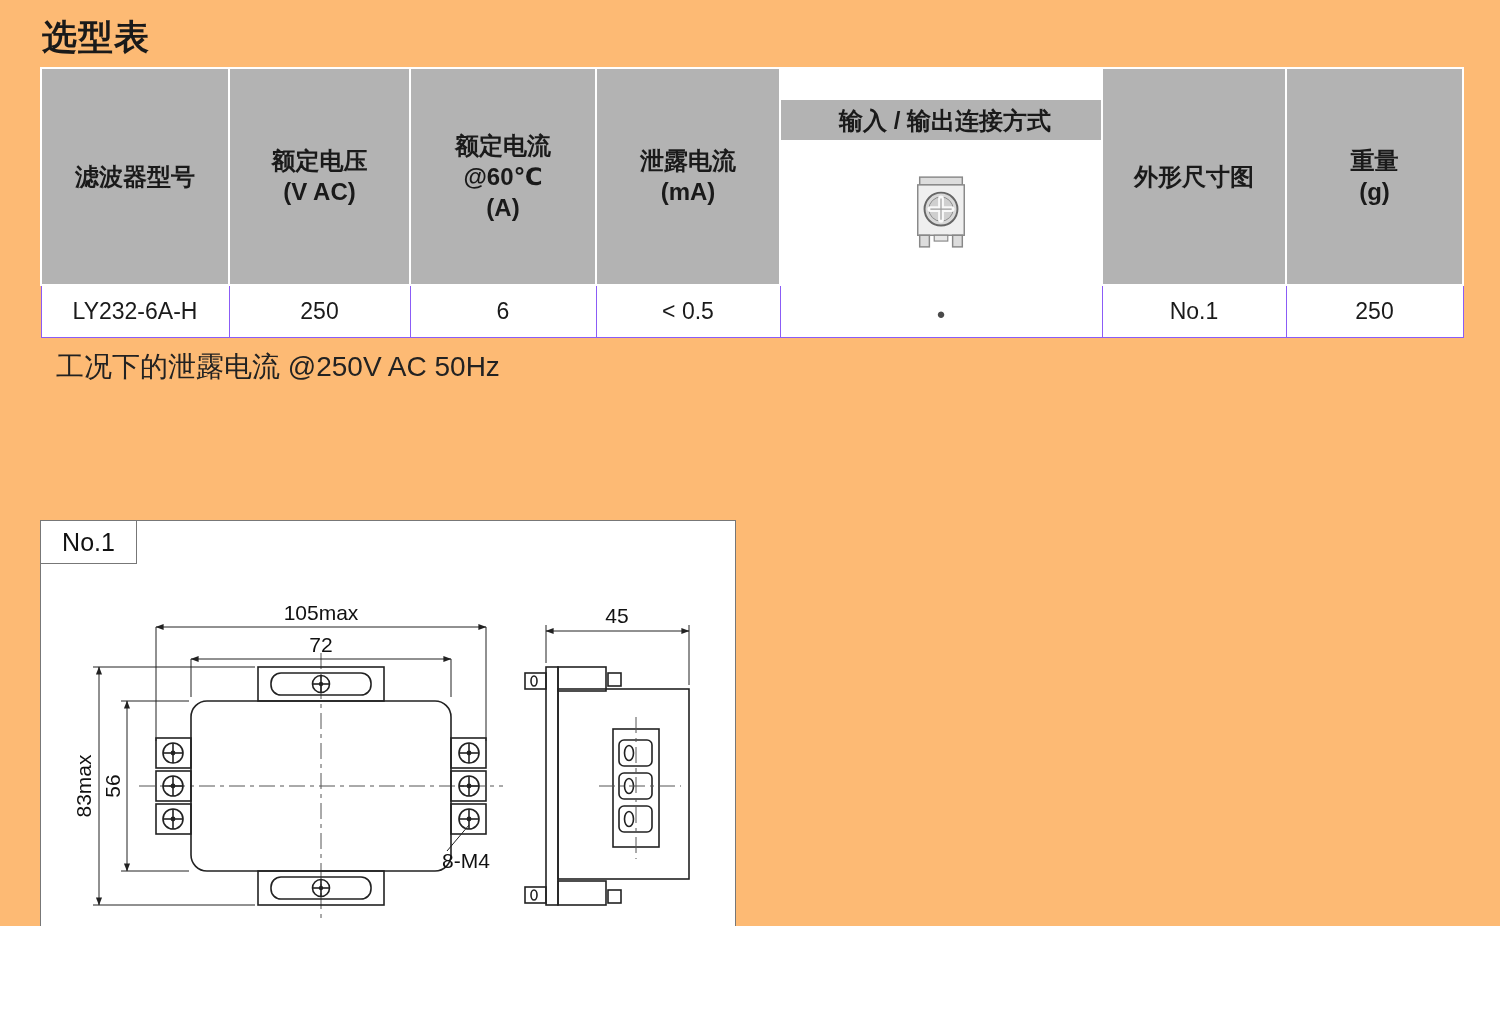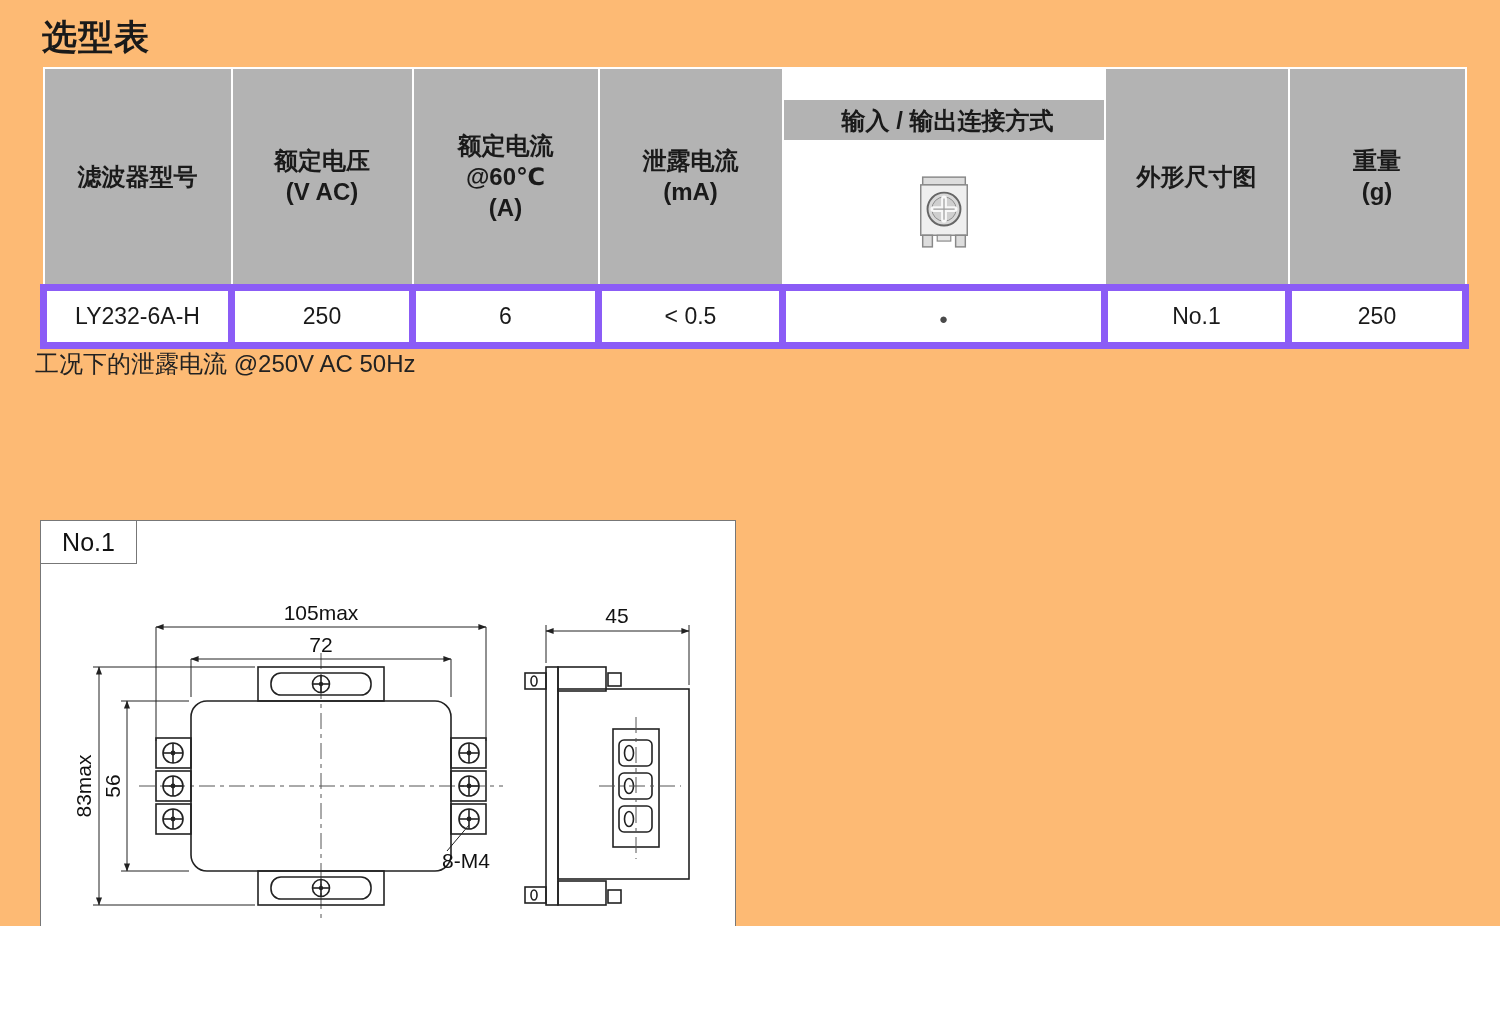--- a/index.html
+++ b/index.html
@@ -18,28 +18,28 @@
   .sel-table { position: absolute; left: 40px; top: 67px; border-collapse: collapse; table-layout: fixed; }
   .sel-table th {
     background: #b3b3b3; border: 2px solid #ffffff;
     font-size: 24px; font-weight: 700; white-space: pre-line;
     height: 125px; vertical-align: middle; text-align: center; padding: 0; line-height: 1.3;
   }
   .sel-table th.th-conn { background: #ffffff; padding: 0; }
   .conn-label { background: #b3b3b3; height: 40px; display: flex; align-items: center; justify-content: center; padding-left: 8px; }
   .conn-iconbox { height: 81px; display: flex; align-items: center; justify-content: center; background: #fff; }
   .sel-table td {
-    border: 7px solid #8b5cf6; height: 37px; text-align: center;
+    border: 1px solid #8b5cf6; height: 37px; text-align: center;
     font-size: 23px; padding: 12px; font-weight: 400;
   }
   .sel-table tbody tr { background: #ffffff; }
   .sel-table tbody tr:nth-child(even) { background: #ececec; }
   .dot { font-size: 15px; color: #4a4a4a; line-height: 1; }
 
-  .footnote { position: absolute; left: 35px; top: 348px; font-size: 24px; color: #222; }
+  .footnote { position: absolute; left: 56px; top: 348px; font-size: 28px; color: #222; }
 
   .drawing-box { position: absolute; left: 40px; top: 520px; width: 696px; height: 458px; border: 1px solid #777; background: #fff; }
   .no1-label {
     position: absolute; left: 0; top: 0; width: 96px; height: 43px;
     border-right: 1px solid #777; border-bottom: 1px solid #777;
     display: flex; align-items: center; justify-content: center; font-size: 25px; color: #111;
   }
   .drawing-svg { position: absolute; left: 0; top: 0; }
   .drawing-svg text { font-size: 21px; fill: #111; stroke: none; font-family: "Liberation Sans", "DejaVu Sans", sans-serif; }
 </style>

